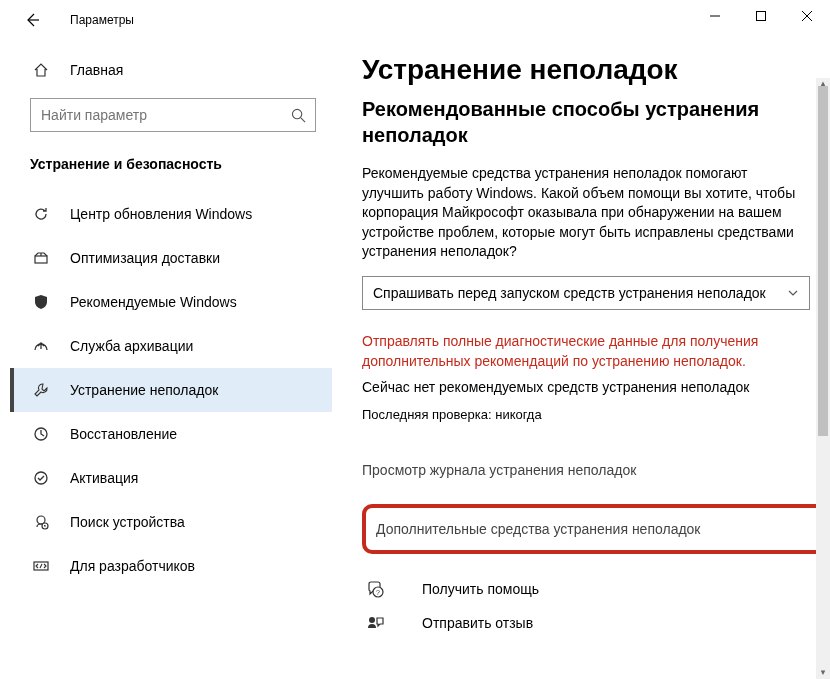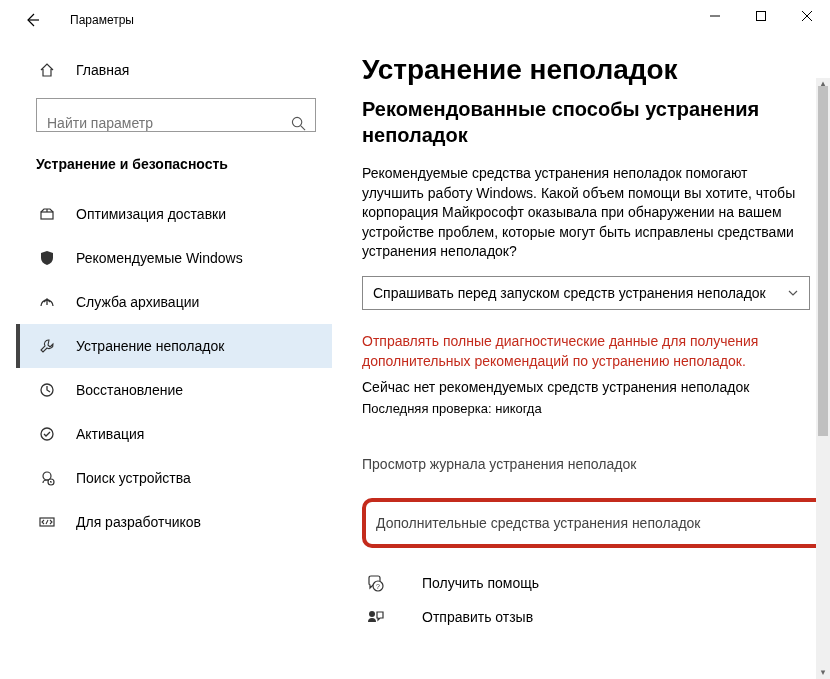--- a/index.html
+++ b/index.html
@@ -6,26 +6,26 @@
     body { background: #fff; width: 830px; height: 679px; overflow: hidden; position: relative; }
     
     .titlebar { height: 40px; display: flex; align-items: center; padding-left: 14px; }
     .back-btn { width: 36px; height: 36px; display: flex; align-items: center; justify-content: center; cursor: pointer; }
     .app-title { font-size: 12px; margin-left: 20px; color: #000; }
     .win-controls { position: absolute; right: 0; top: 0; display: flex; }
     .win-btn { width: 46px; height: 32px; display: flex; align-items: center; justify-content: center; cursor: pointer; }
     
     .content-wrapper { display: flex; height: calc(100% - 40px); }
     
-    .sidebar { width: 332px; padding: 10px 0 0 16px; }
+    .sidebar { width: 332px; padding: 10px 0 0 10px; }
     .home-row { display: flex; align-items: center; height: 40px; padding-left: 20px; cursor: pointer; margin-bottom: 8px; }
     .home-row .icon { width: 22px; display: flex; justify-content: center; }
     .home-row .label { margin-left: 18px; font-size: 14px; }
     
-    .search-box { margin: 6px 16px 20px 20px; height: 34px; border: 1px solid #999; display: flex; align-items: flex-end; padding: 0 8px 0 10px; cursor: text; }
+    .search-box { margin: 6px 16px 20px 20px; height: 34px; border: 1px solid #999; display: flex; align-items: center; padding: 0 8px 0 10px; cursor: text; }
     .search-box input { border: none; outline: none; flex: 1; font-size: 14px; background: transparent; }
     .search-icon { width: 16px; color: #555; }
     
     .section-header { font-size: 14px; font-weight: 600; padding: 4px 0 14px 20px; }
     
     .nav-list { padding-top: 6px; }
     .nav-item { display: flex; align-items: center; height: 44px; padding-left: 20px; cursor: pointer; position: relative; }
     .nav-item .icon { width: 22px; display: flex; justify-content: center; align-items: center; color: #333; }
     .nav-item .label { margin-left: 18px; font-size: 14px; }
     .nav-item.selected { background: #e0ecf7; }
@@ -33,21 +33,21 @@
     
     .main { flex: 1; padding: 14px 10px 0 30px; position: relative; overflow: hidden; }
     .page-title { font-size: 28px; font-weight: 600; margin-bottom: 10px; }
     .page-subtitle { font-size: 20px; font-weight: 600; margin-bottom: 16px; line-height: 1.3; }
     .desc { font-size: 14px; line-height: 1.4; margin-bottom: 14px; padding-right: 10px; }
     
     .select-box { border: 1px solid #888; height: 34px; display: flex; align-items: center; padding: 12px 10px; font-size: 14px; cursor: pointer; margin-bottom: 22px; width: 448px; }
     .select-box .chev { margin-left: auto; }
     
     .red-text { color: #c42b1c; font-size: 14px; line-height: 1.4; margin-bottom: 8px; }
-    .status-line { font-size: 14px; margin-bottom: 6px; }
+    .status-line { font-size: 14px; margin-bottom: 12px; }
     .small-line { font-size: 13px; margin-bottom: 40px; }
     
     .link-row { font-size: 14px; color: #444; margin-bottom: 26px; cursor: pointer; }
     
     .highlighted-box { border: 4px solid #c42b1c; border-radius: 10px; padding: 12px 10px; margin-bottom: 20px; width: 534px; cursor: pointer; }
     .highlighted-box .txt { font-size: 14px; color: #444; }
     
     .footer-link { display: flex; align-items: center; height: 30px; font-size: 14px; cursor: pointer; margin-bottom: 4px; gap: 28px; }
     .footer-link .icon { width: 26px; display: flex; justify-content: center; }
     .footer-link .label { margin-left: 6px; }
@@ -111,20 +111,28 @@
           </svg>
       </span>
     </div>
 
     <div class="section-header">Устранение и безопасность</div>
 
     <div class="nav-list" id="nav-list">
         <div class="nav-item">
           <span class="icon">
             <svg width="16" height="16" viewBox="0 0 16 16">
+              <path d="M13 8 A5 5 0 1 1 11.5 4.5 M13 2 L13 5 L10 5" stroke="#333" stroke-width="1.3" fill="none"></path>
+            </svg>
+          </span>
+          <span class="label">Центр обновления Windows</span>
+        </div>
+        <div class="nav-item">
+          <span class="icon">
+            <svg width="16" height="16" viewBox="0 0 16 16">
               <rect x="2" y="6" width="12" height="7" stroke="#333" stroke-width="1.2" fill="none"></rect>
               <path d="M2 6 L5 3 L11 3 L14 6 M8 3 V6" stroke="#333" stroke-width="1.2" fill="none"></path>
             </svg>
           </span>
           <span class="label">Оптимизация доставки</span>
         </div>
         <div class="nav-item">
           <span class="icon">
             <svg width="16" height="16" viewBox="0 0 16 16">
               <path d="M8 1 L14 3 V8 Q14 13 8 15 Q2 13 2 8 V3 Z" fill="#333"></path>

